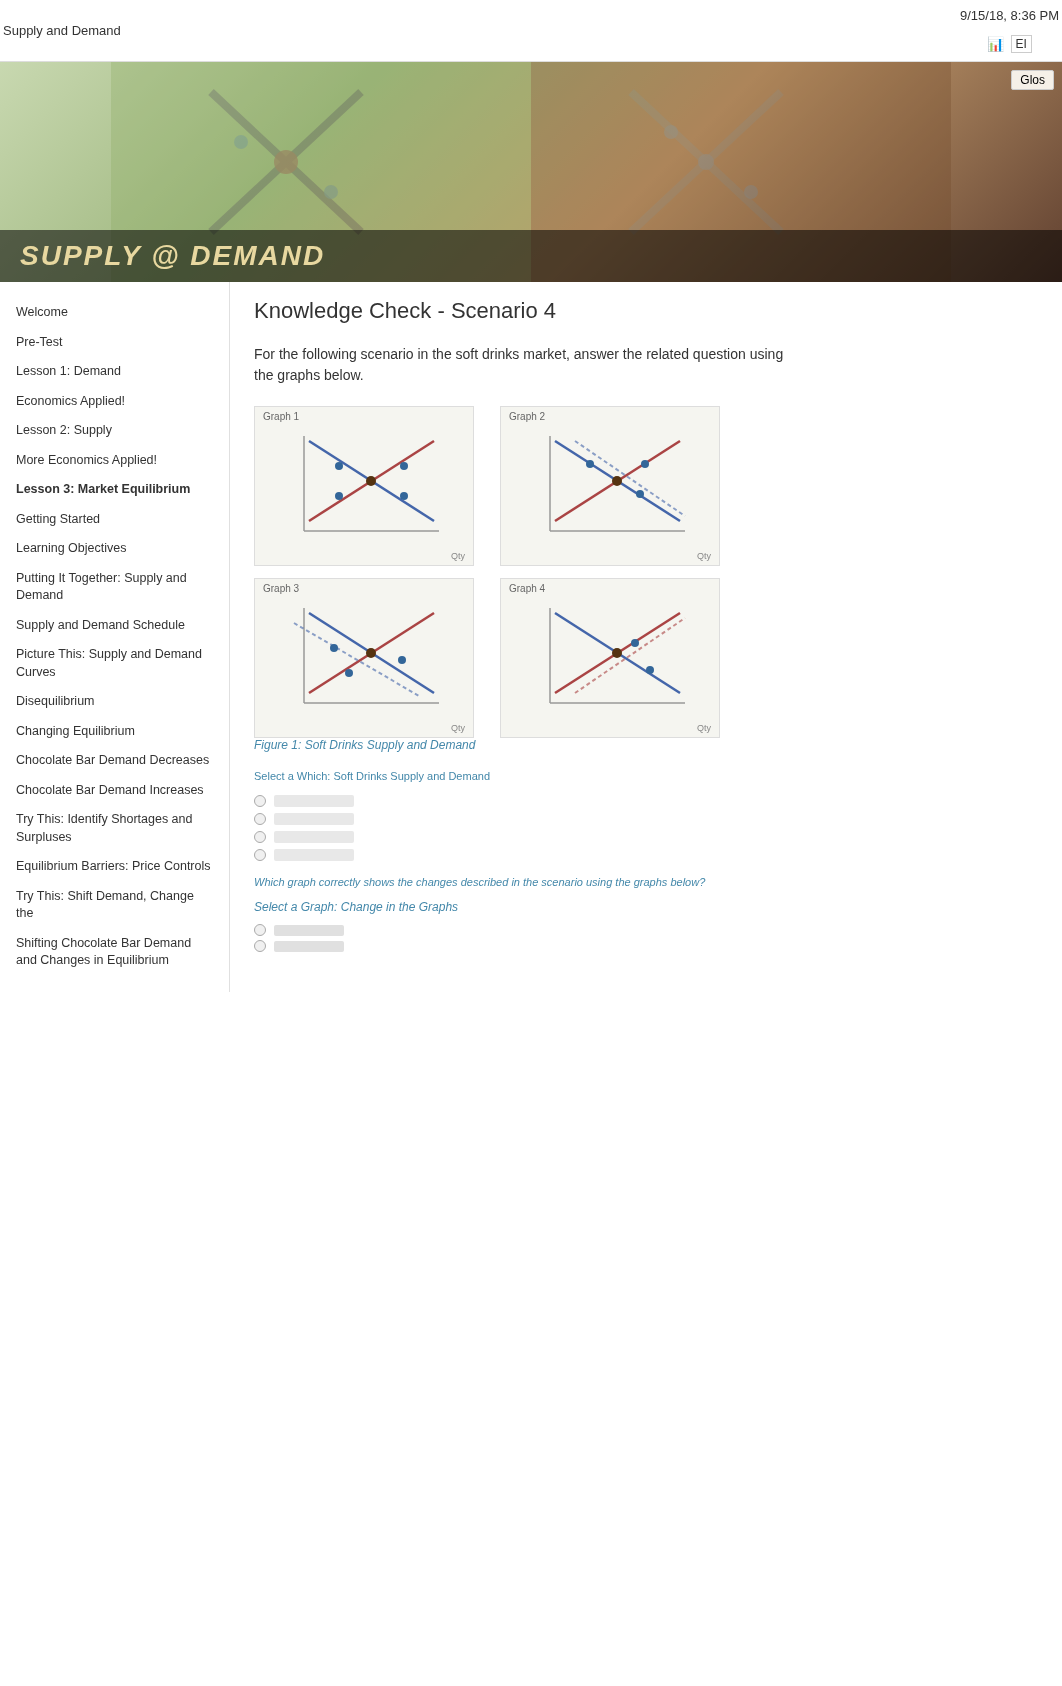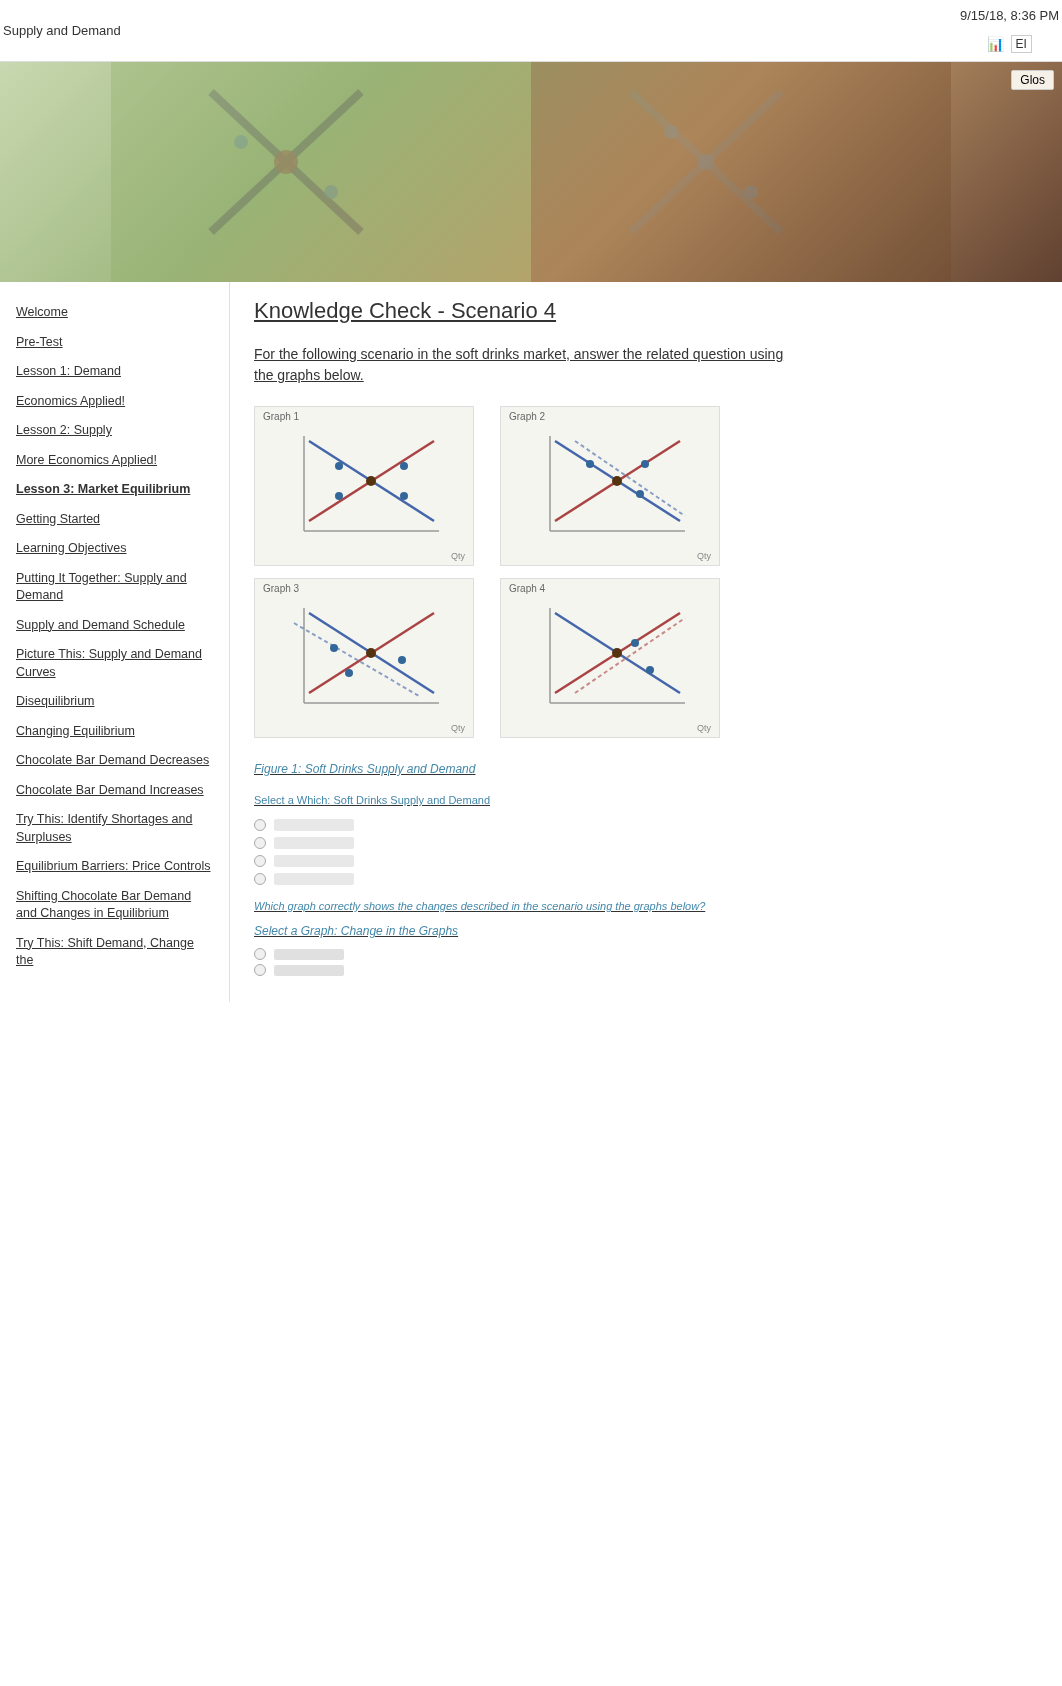--- a/index.html
+++ b/index.html
@@ -75,21 +75,20 @@
       padding: 2px 8px;
       font-size: 12px;
       cursor: pointer;
       border-radius: 2px;
     }
 
     
     .main-layout {
       display: flex;
       position: relative;
-      text-decoration: underline;
     }
 
     
     .sidebar {
       width: 230px;
       min-width: 230px;
       padding: 16px 12px;
       border-right: 1px solid #e0e0e0;
       background: #fff;
     }
@@ -124,21 +123,21 @@
       line-height: 1.5;
       margin-bottom: 20px;
       max-width: 550px;
     }
 
     
     .graph-grid {
       display: grid;
       grid-template-columns: 1fr 1fr;
       gap: 12px;
-      margin-bottom: 24px;
+      margin-bottom: 0;
       max-width: 480px;
     }
     .graph-box {
       width: 220px;
       height: 160px;
       background: #f5f5f0;
       border: 1px solid #ddd;
       position: relative;
       display: flex;
       flex-direction: column;
@@ -267,20 +266,23 @@
     <line x1="520" y1="30" x2="670" y2="170" stroke="#555" stroke-width="8"></line>
     <line x1="670" y1="30" x2="520" y2="170" stroke="#555" stroke-width="8"></line>
 
     <circle cx="175" cy="100" r="12" fill="#882222" opacity="0.8"></circle>
     <circle cx="595" cy="100" r="8" fill="#336699" opacity="0.7"></circle>
     <circle cx="130" cy="80" r="7" fill="#336699" opacity="0.7"></circle>
     <circle cx="220" cy="130" r="7" fill="#336699" opacity="0.7"></circle>
     <circle cx="560" cy="70" r="7" fill="#336699" opacity="0.7"></circle>
     <circle cx="640" cy="130" r="7" fill="#336699" opacity="0.7"></circle>
   </svg>
+  <div class="hero-banner-overlay">
+    <span class="hero-banner-text">SUPPLY @ DEMAND</span>
+  </div>
 
   <button class="glos-btn" style="position:absolute;top:8px;right:8px;z-index:10;">Glos</button>
 </div>
 
 <div class="main-layout">
 
   <div class="sidebar">
     <div class="sidebar-item">Welcome</div>
     <div class="sidebar-item">Pre-Test</div>
     <div class="sidebar-item">Lesson 1: Demand</div>
@@ -292,22 +294,22 @@
     <div class="sidebar-item">Learning Objectives</div>
     <div class="sidebar-item">Putting It Together: Supply and Demand</div>
     <div class="sidebar-item">Supply and Demand Schedule</div>
     <div class="sidebar-item">Picture This: Supply and Demand Curves</div>
     <div class="sidebar-item">Disequilibrium</div>
     <div class="sidebar-item">Changing Equilibrium</div>
     <div class="sidebar-item">Chocolate Bar Demand Decreases</div>
     <div class="sidebar-item">Chocolate Bar Demand Increases</div>
     <div class="sidebar-item">Try This: Identify Shortages and Surpluses</div>
     <div class="sidebar-item">Equilibrium Barriers: Price Controls</div>
+    <div class="sidebar-item">Try This: Shift Demand, Change the</div>
     <div class="sidebar-item">Shifting Chocolate Bar Demand and Changes in Equilibrium</div>
-    <div class="sidebar-item">Try This: Shift Demand, Change the</div>
   </div>
 
   <div class="content-area">
 
     <h1 class="page-title">Knowledge Check - Scenario 4</h1>
     <p class="page-description">For the following scenario in the soft drinks market, answer the related question using the graphs below.</p>
 
     <div class="graph-grid">
 
       <div class="graph-box">

